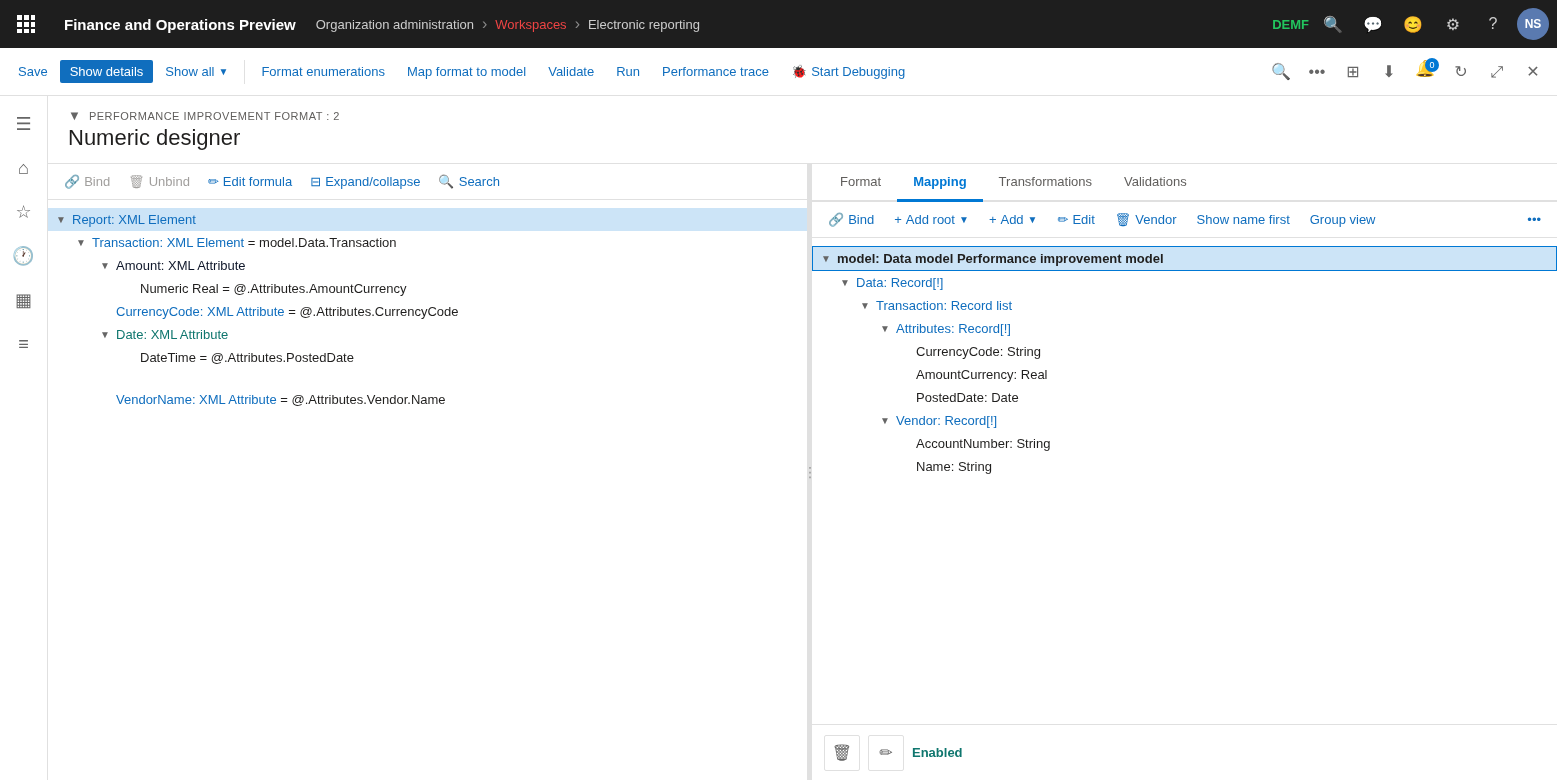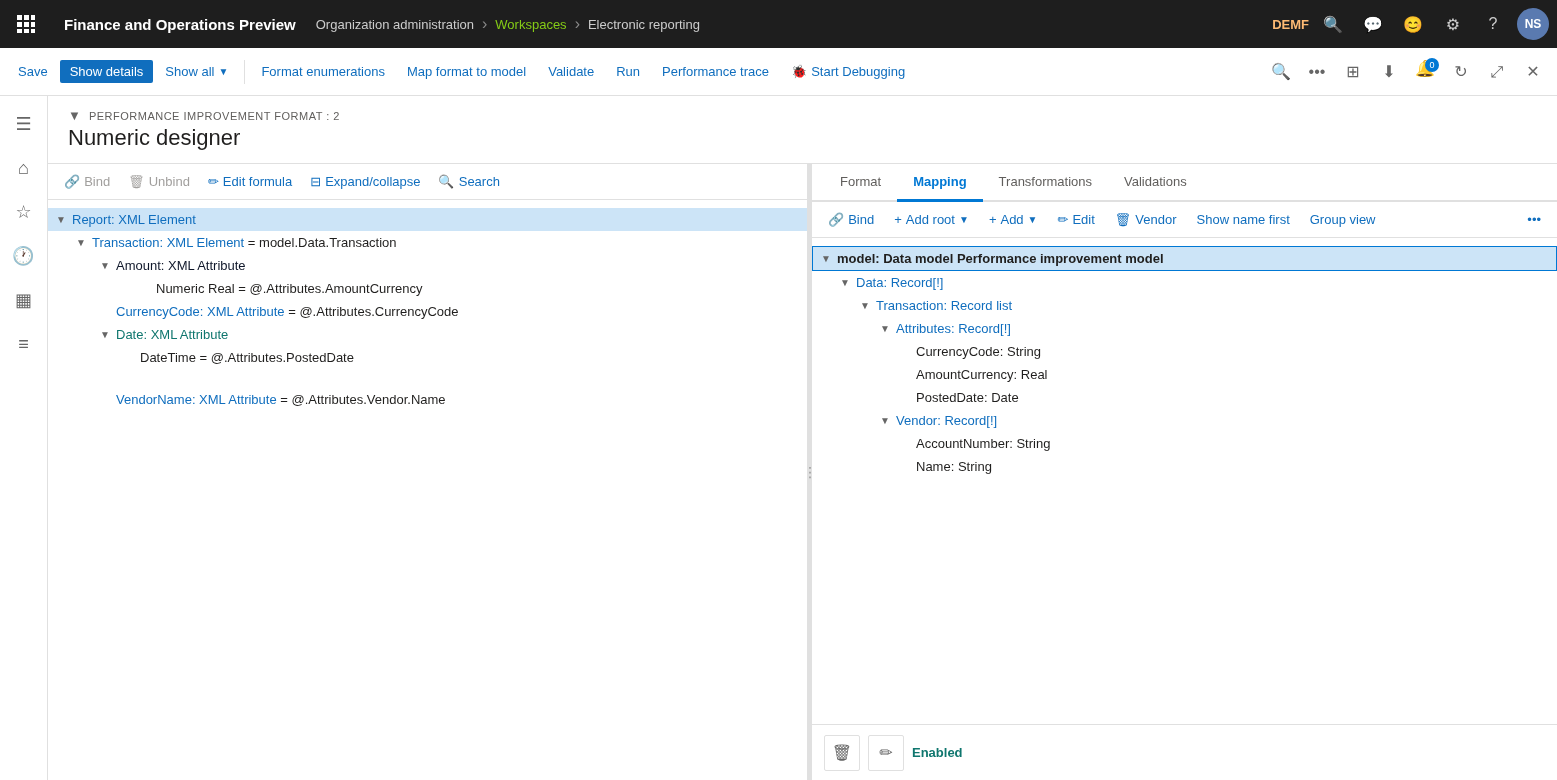--- a/index.html
+++ b/index.html
@@ -10,21 +10,21 @@
       display: flex; align-items: center; background: #1e1e1e; color: #fff;
       height: 48px; padding: 0 8px; gap: 4px;
     }
     .top-bar-grid { display: grid; place-items: center; width: 36px; height: 36px; cursor: pointer; }
     .top-bar-grid svg { fill: #fff; }
     .top-bar-title { color: #fff; font-size: 15px; font-weight: 600; padding: 0 16px; white-space: nowrap; }
     .top-bar-nav { display: flex; align-items: center; gap: 4px; flex: 1; }
     .top-bar-nav span { color: #ccc; font-size: 13px; }
     .top-bar-nav .sep { color: #888; font-size: 16px; }
     .top-bar-right { display: flex; align-items: center; gap: 8px; margin-left: auto; }
-    .top-bar-right .demf { color: #fdba74; font-size: 13px; font-weight: 600; }
+    .top-bar-right .demf { color: #22c55e; font-size: 13px; font-weight: 600; }
     .top-bar-icon { width: 32px; height: 32px; display: grid; place-items: center; cursor: pointer; color: #ccc; font-size: 16px; border-radius: 2px; }
     .avatar { width: 32px; height: 32px; border-radius: 50%; background: #5a7ab0; display: grid; place-items: center; color: #fff; font-size: 12px; font-weight: 700; cursor: pointer; }
 
     
     .toolbar {
       display: flex; align-items: center; background: #fff;
       height: 48px; padding: 0 8px; gap: 2px;
       border-bottom: 1px solid #e0e0e0;
     }
     .toolbar-btn {
@@ -155,21 +155,21 @@
         <rect x="14" y="7" width="4" height="5"></rect>
         <rect x="0" y="14" width="5" height="4"></rect>
         <rect x="7" y="14" width="5" height="4"></rect>
         <rect x="14" y="14" width="4" height="4"></rect>
       </svg>
   </div>
   <span class="top-bar-title">Finance and Operations Preview</span>
   <div class="top-bar-nav">
     <span style="cursor:pointer;color:#ccc;font-size:13px;">Organization administration</span>
     <span class="sep" style="color:#888;font-size:16px;margin:0 4px;">›</span>
-    <span style="cursor:pointer;color:#84cc16;font-size:13px;">Workspaces</span>
+    <span style="cursor:pointer;color:#ef4444;font-size:13px;">Workspaces</span>
     <span class="sep" style="color:#888;font-size:16px;margin:0 4px;">›</span>
     <span style="cursor:pointer;color:#ccc;font-size:13px;">Electronic reporting</span>
   </div>
   <div class="top-bar-right">
     <span class="demf">DEMF</span>
     <div class="top-bar-icon">🔍</div>
     <div class="top-bar-icon">💬</div>
     <div class="top-bar-icon">😊</div>
     <div class="top-bar-icon">⚙</div>
     <div class="top-bar-icon">?</div>
@@ -266,21 +266,21 @@
           <div class="tree-item" style="padding-left:28px;">
             <span class="chevron">▼</span>
             <span class="label"><span style="color:#106ebe;">Transaction: XML Element</span> = <span style="color:#201f1e;">model.Data.Transaction</span></span>
           </div>
 
           <div class="tree-item" style="padding-left:52px;">
             <span class="chevron">▼</span>
             <span class="label"><span style="color:#0f172a;">Amount: XML Attribute</span></span>
           </div>
 
-          <div class="tree-item" style="padding-left:76px;gap:16px;">
+          <div class="tree-item" style="padding-left:76px;">
             <span class="chevron">&nbsp;</span>
             <span class="label">Numeric Real = @.Attributes.AmountCurrency</span>
           </div>
 
           <div class="tree-item" style="padding-left:52px;">
             <span class="chevron">&nbsp;</span>
             <span class="label"><span style="color:#106ebe;">CurrencyCode: XML Attribute</span> = @.Attributes.CurrencyCode</span>
           </div>
 
           <div class="tree-item" style="padding-left:52px;">

